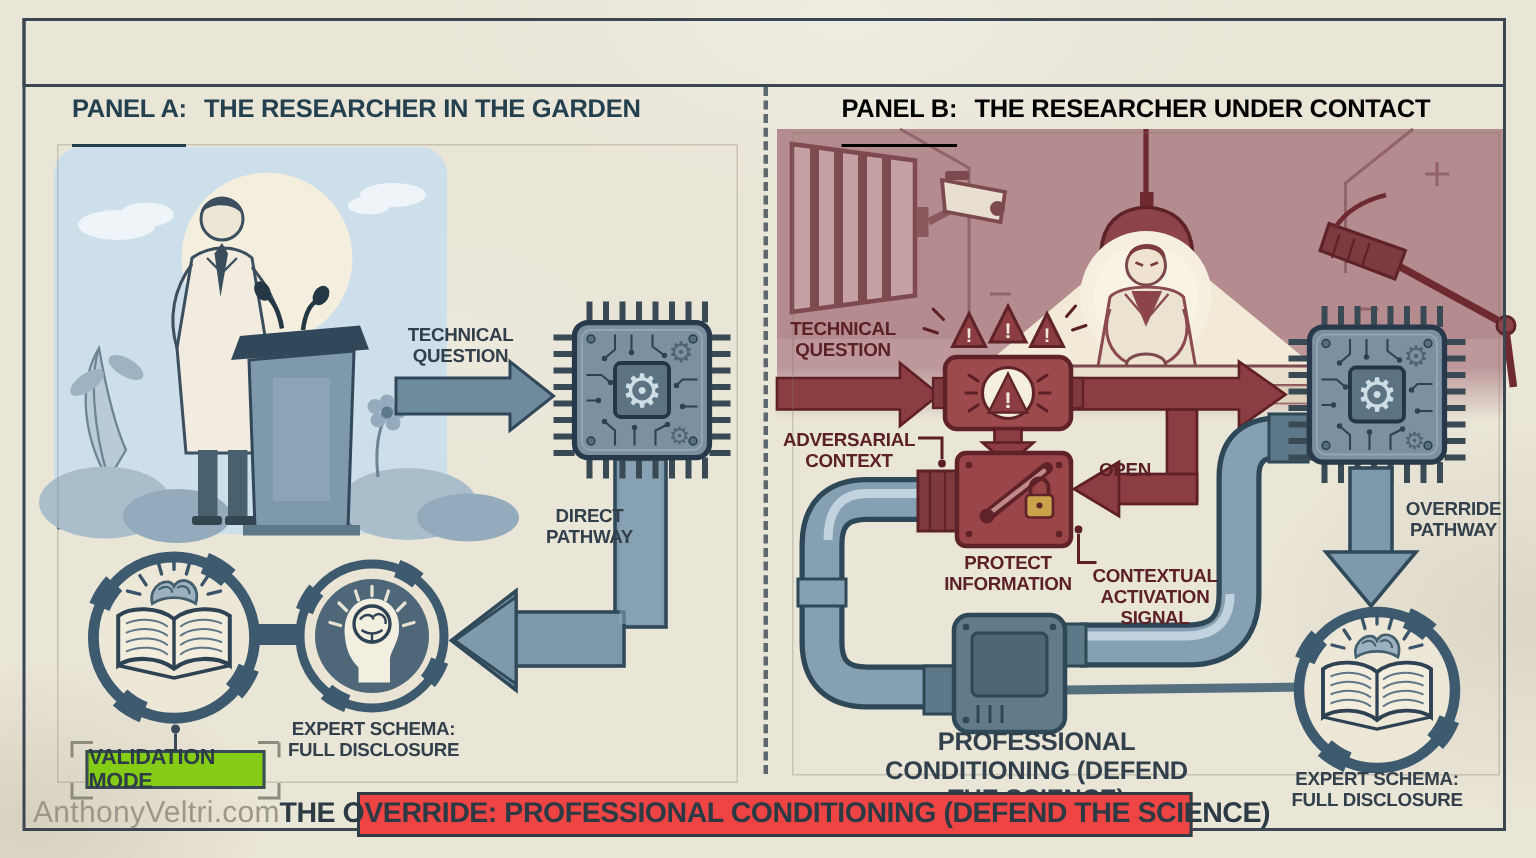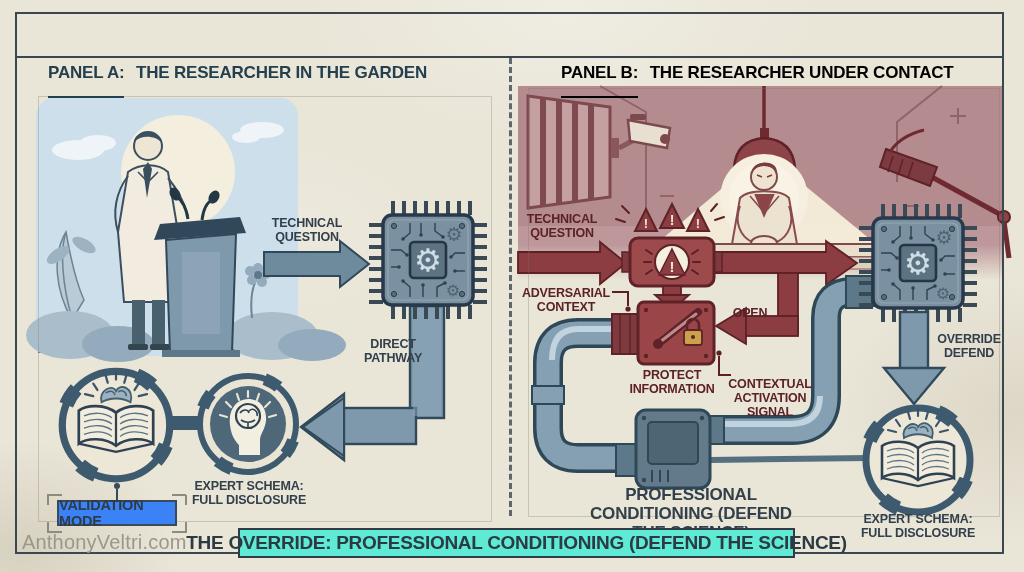--- a/index.html
+++ b/index.html
@@ -38,27 +38,27 @@
   #guide-a{left:38px;top:96px;width:452px;height:424px;}
   #guide-b{left:528px;top:88px;width:470px;height:427px;}
   svg.art{left:0;top:0;}
   .lbl{
     position:absolute;font-weight:bold;font-size:12.5px;line-height:1.12;
     text-align:center;letter-spacing:-0.2px;color:#32404c;
   }
   .lbl.red{color:#5c2027;}
   #validation-box{
     left:57px;top:500px;width:120px;height:26px;
-    background:#3b82f6;border:2px solid #3a4a58;box-sizing:border-box;
+    background:#84cc16;border:2px solid #3a4a58;box-sizing:border-box;
     display:flex;align-items:center;justify-content:center;
     font-weight:bold;font-size:14.5px;color:#2e3c48;letter-spacing:-0.2px;
   }
   #banner{
     left:238px;top:528px;width:557px;height:30px;box-sizing:border-box;
-    border:2.5px solid #2f3c46;background:#5eead4;
+    border:2.5px solid #2f3c46;background:#ef4444;
     display:flex;align-items:center;justify-content:center;
     font-weight:bold;font-size:19px;color:#2c3a44;letter-spacing:-0.3px;white-space:nowrap;
   }
   #watermark{left:22px;top:531px;font-size:20px;color:#9b978b;letter-spacing:.2px;}
 </style>
 </head>
 <body>
 
 <svg class="art abs" width="1024" height="572" viewBox="0 0 1024 572">
   <defs>
@@ -459,20 +459,20 @@
 <div class="lbl" style="left:188px;top:479px;width:122px;">EXPERT SCHEMA: FULL DISCLOSURE</div>
 <div id="validation-box" class="abs">
   <span>VALIDATION MODE</span>
 </div>
 
 <div class="lbl red" style="left:520px;top:212px;width:84px;">TECHNICAL QUESTION</div>
 <div class="lbl red" style="left:516px;top:286px;width:100px;">ADVERSARIAL CONTEXT</div>
 <div class="lbl red" style="left:722px;top:306px;width:56px;">OPEN</div>
 <div class="lbl red" style="left:620px;top:368px;width:104px;">PROTECT INFORMATION</div>
 <div class="lbl red" style="left:724px;top:346px;width:92px;margin-top:31px;">CONTEXTUAL ACTIVATION SIGNAL</div>
-<div class="lbl" style="left:932px;top:332px;width:74px;">OVERRIDE DEFEND</div>
+<div class="lbl" style="left:932px;top:332px;width:74px;">OVERRIDE PATHWAY</div>
 <div class="lbl" style="left:578px;top:485px;width:226px;font-size:17px;">PROFESSIONAL CONDITIONING (DEFEND THE SCIENCE)</div>
 <div class="lbl" style="left:858px;top:512px;width:120px;">EXPERT SCHEMA: FULL DISCLOSURE</div>
 
 <div id="banner" class="abs">
   <span>THE OVERRIDE: PROFESSIONAL CONDITIONING (DEFEND THE SCIENCE)</span>
 </div>
 <div id="watermark" class="abs">AnthonyVeltri.com</div>
 
 </body></html>

